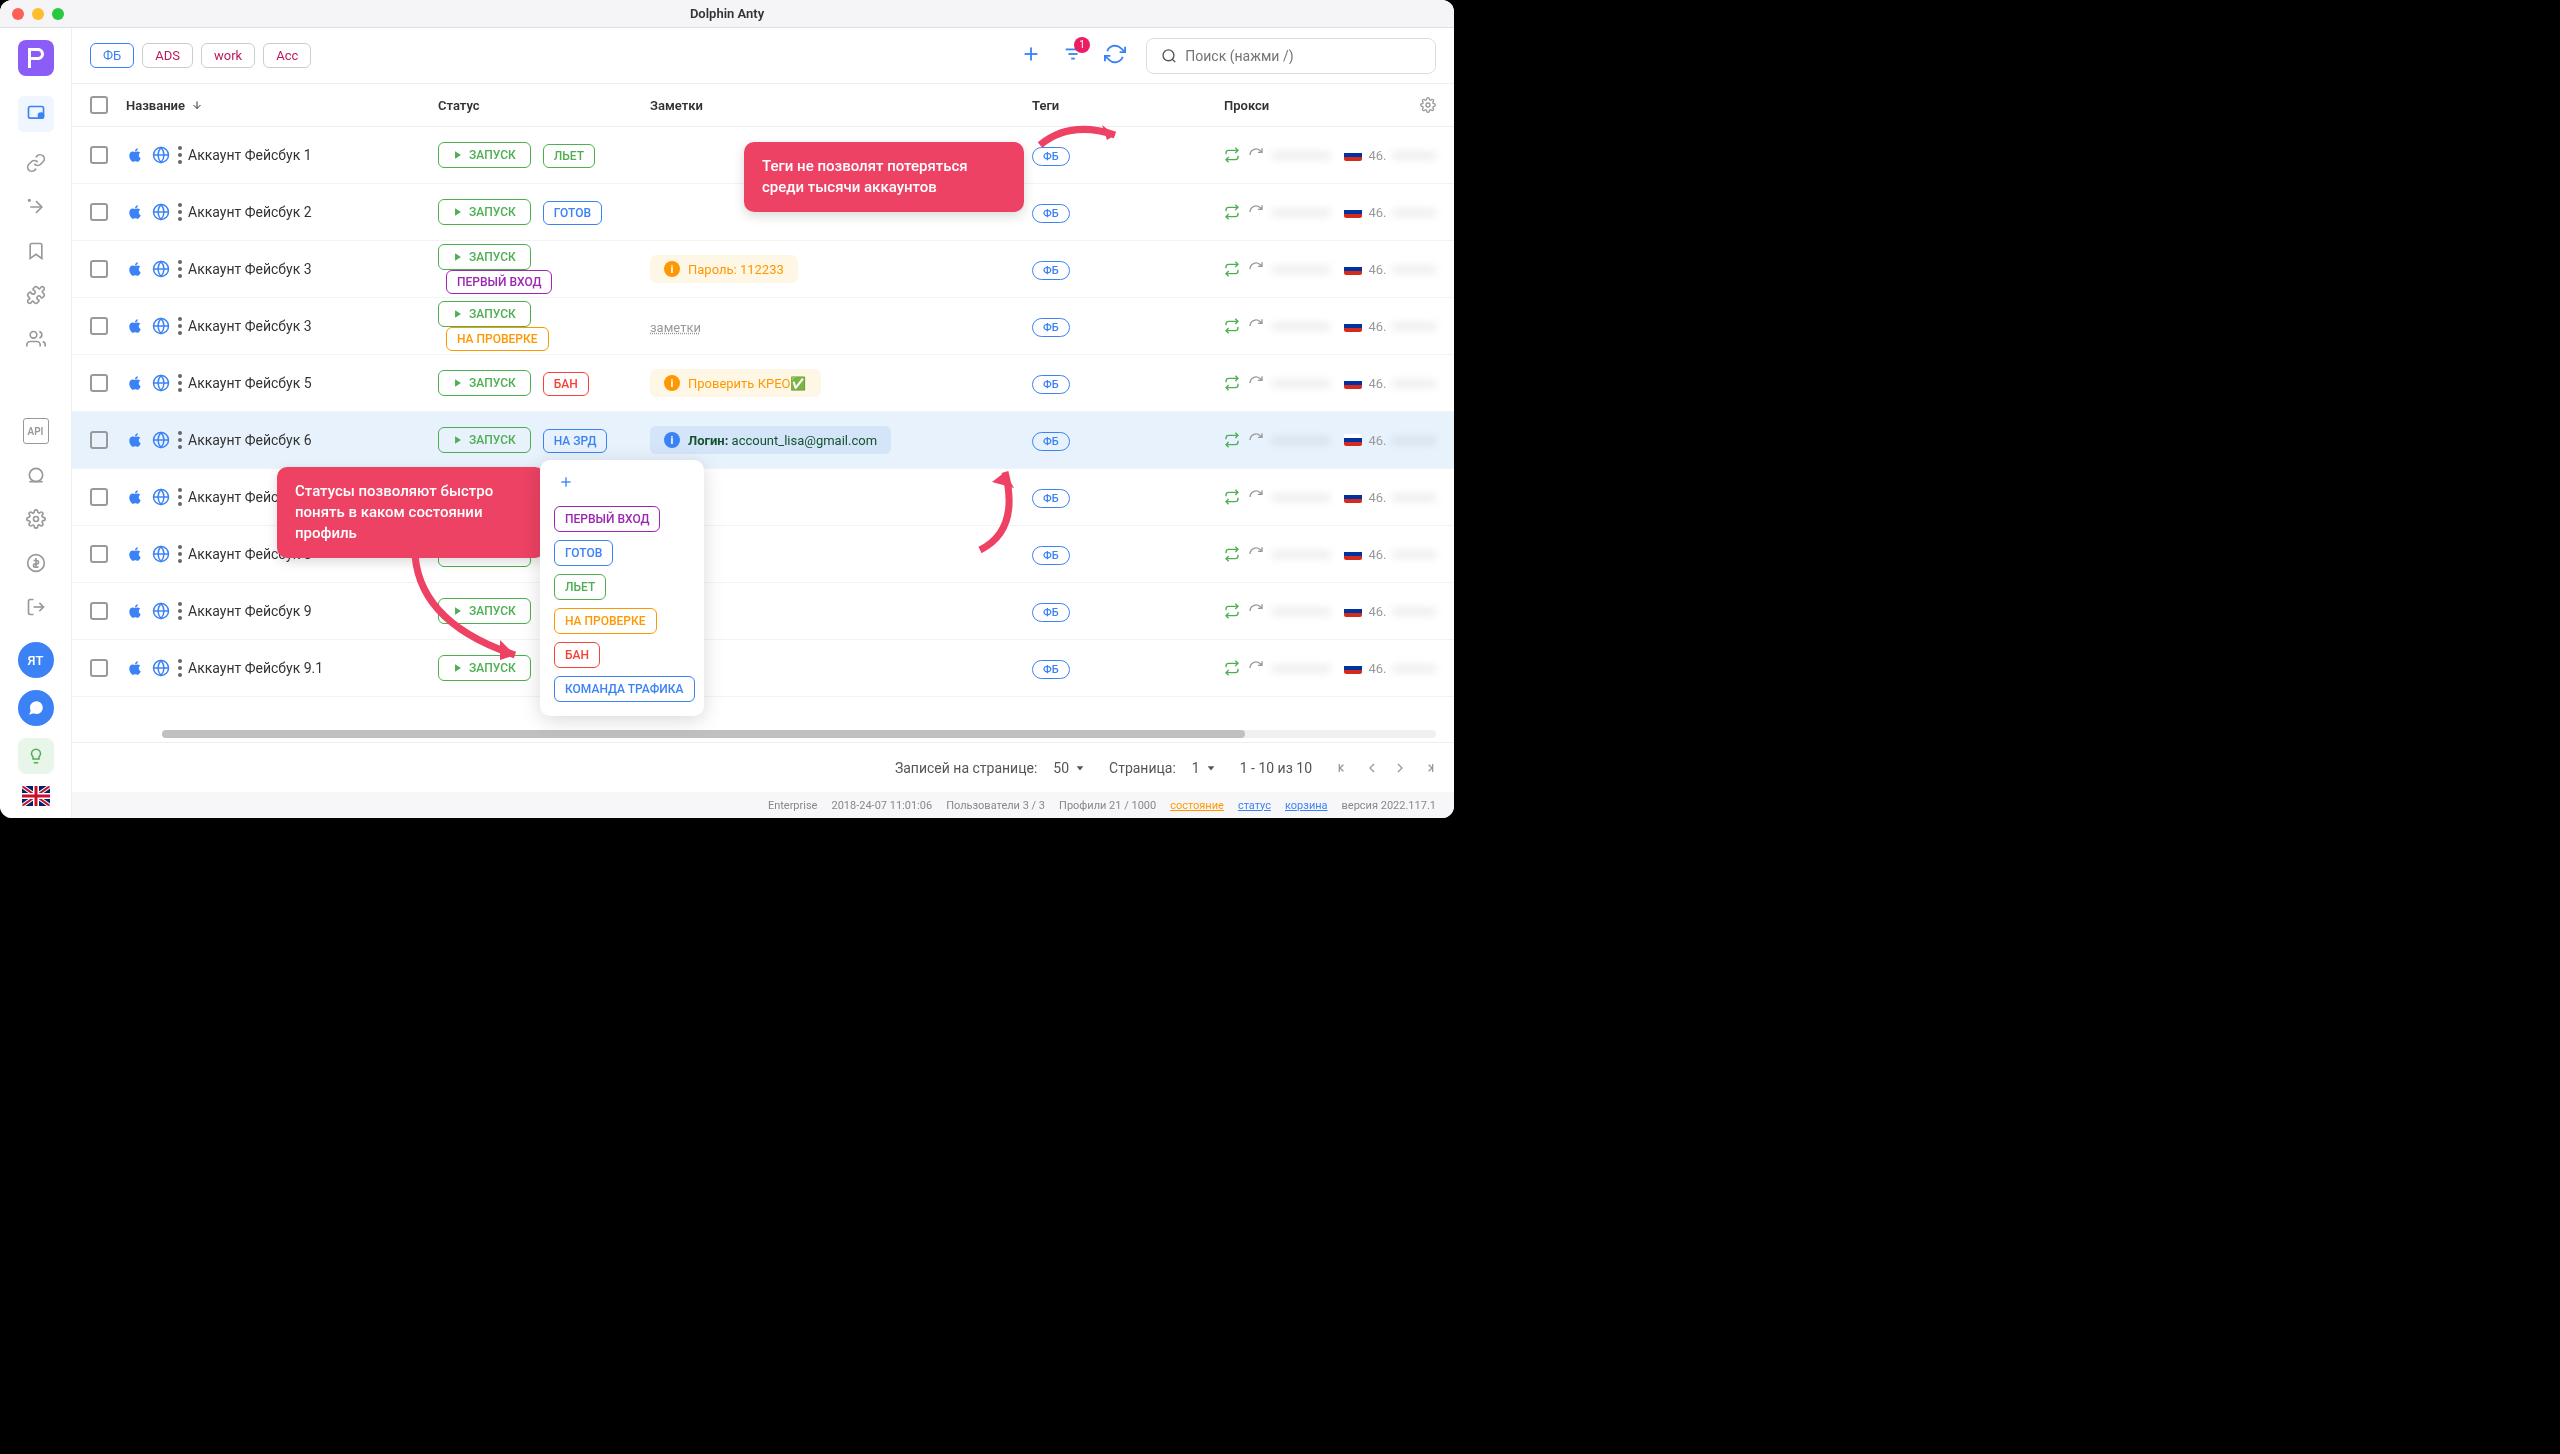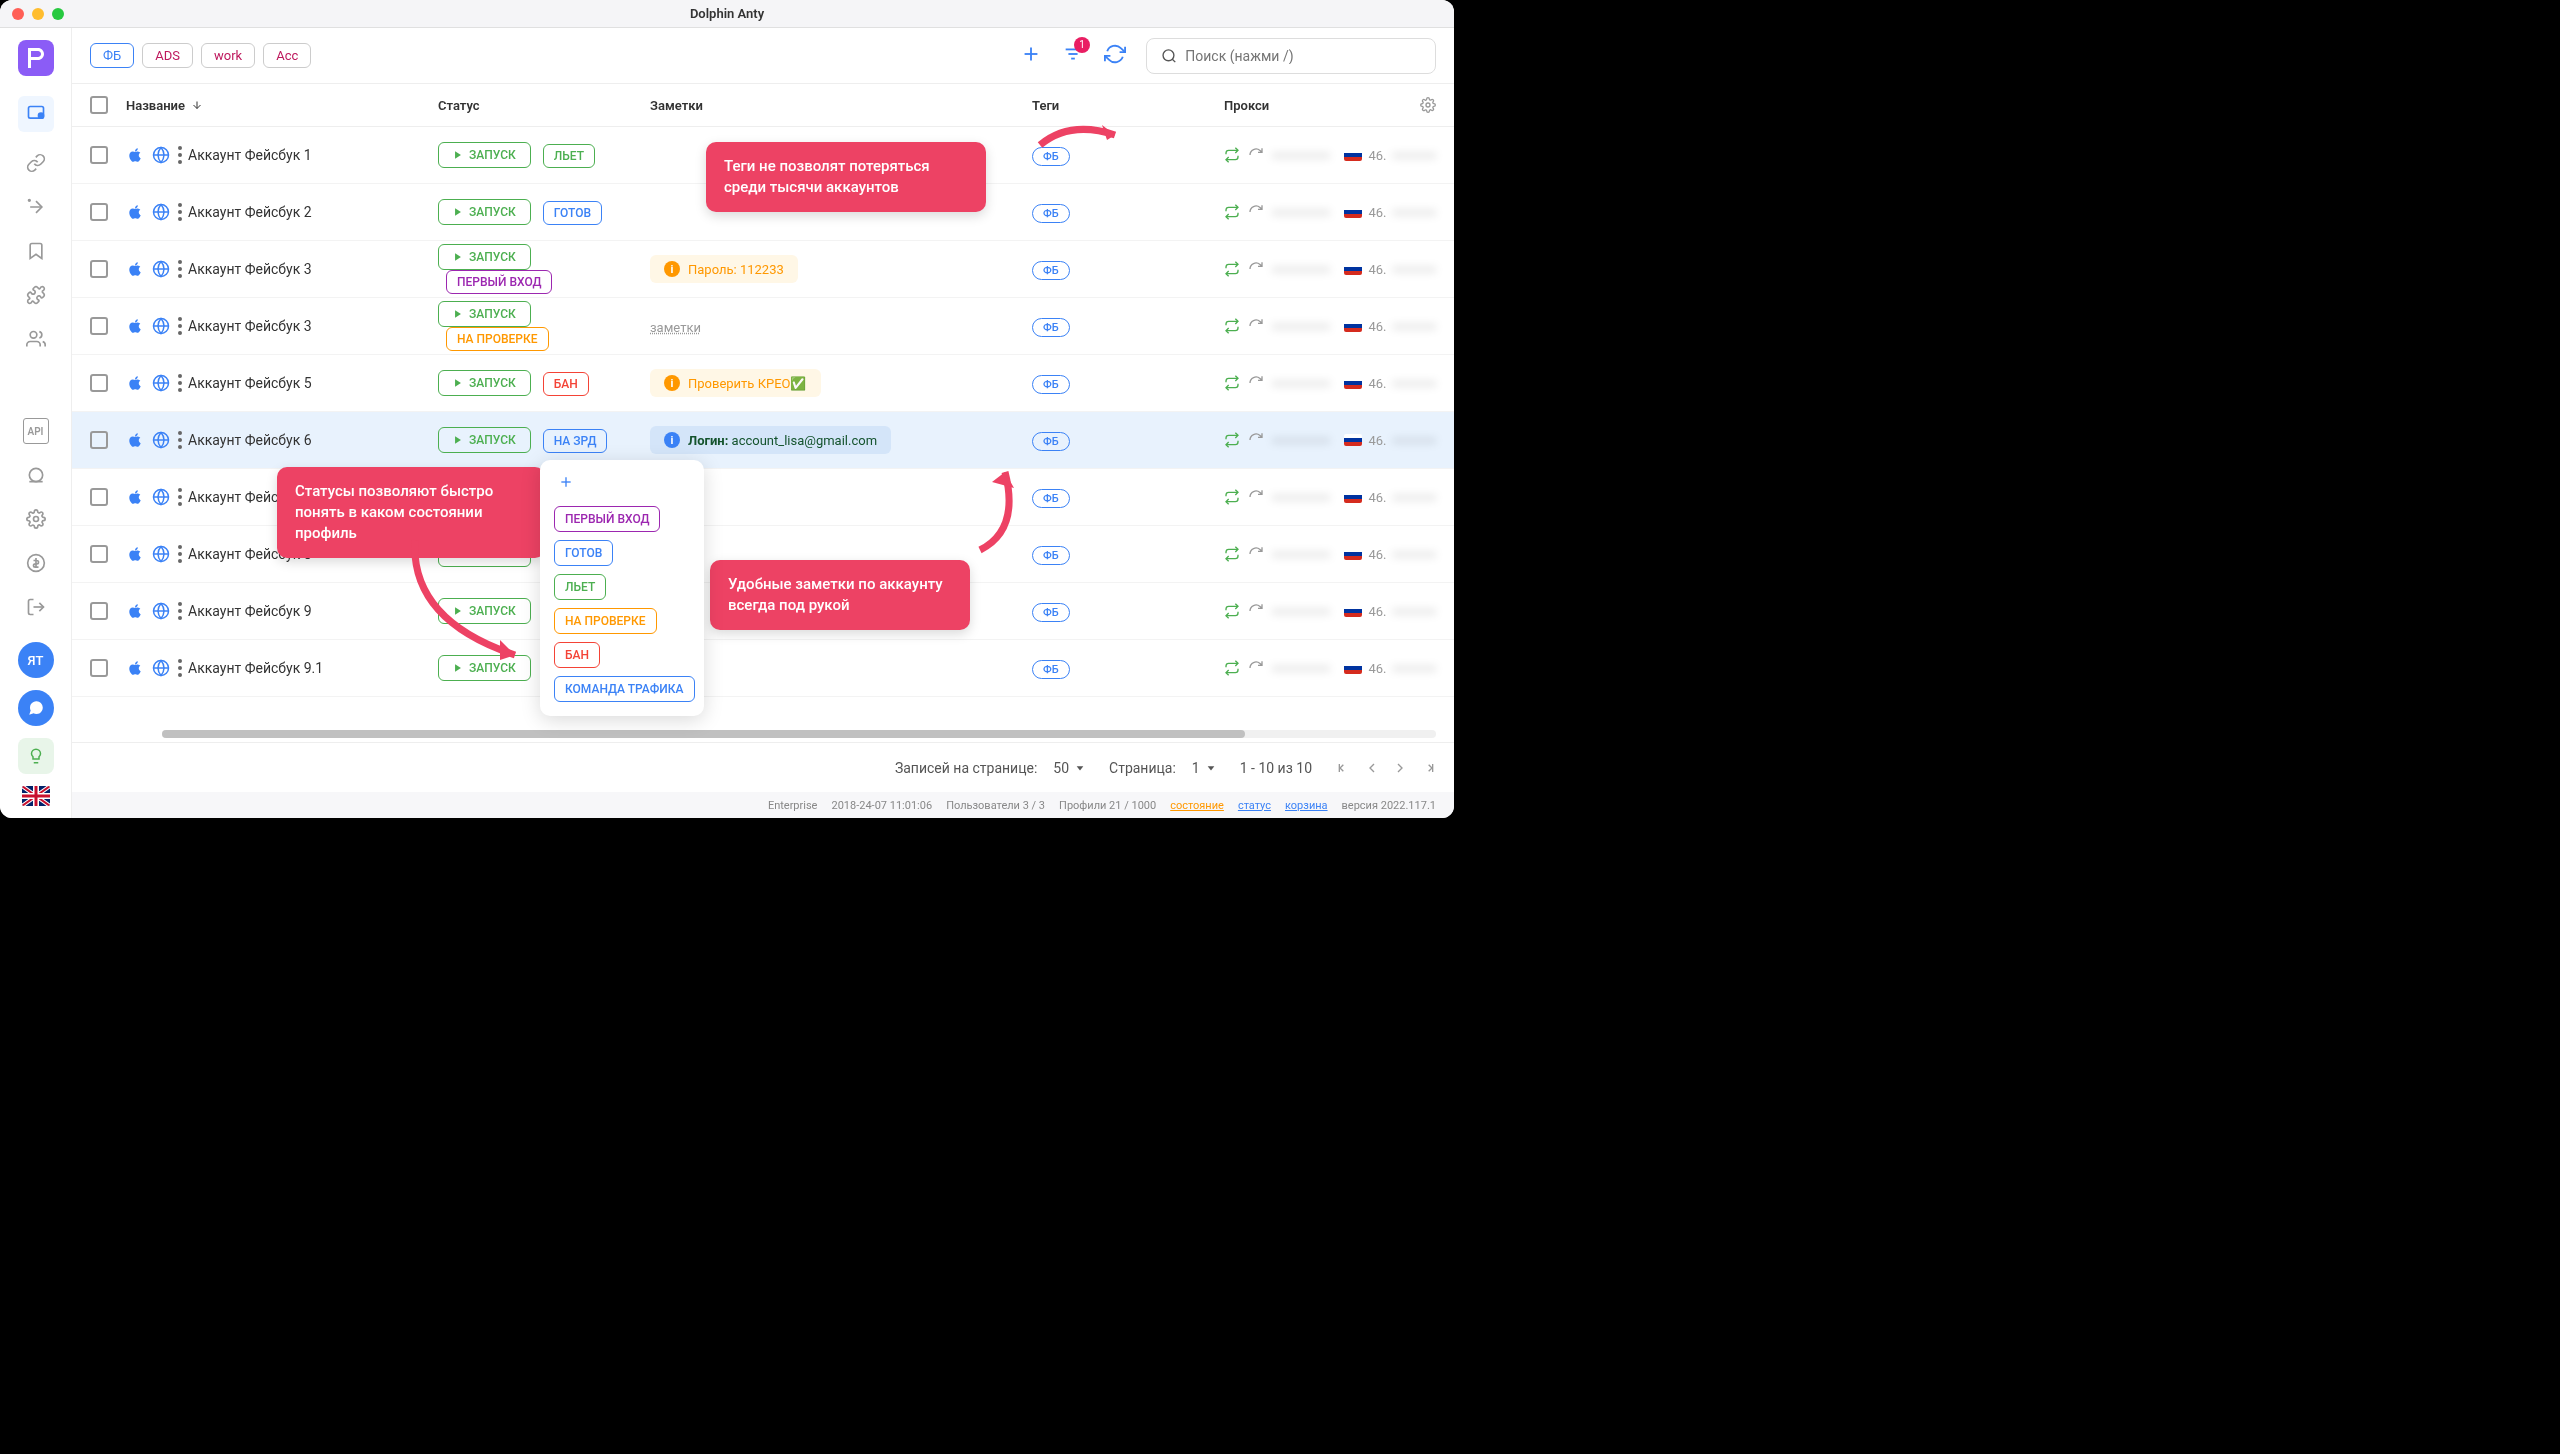--- a/index.html
+++ b/index.html
@@ -1283,23 +1283,22 @@
         <span><span>Пользователи 3 / 3</span></span>
         <span><span>Профили 21 / 1000</span></span>
         <span class="status-link">состояние</span>
         <span class="status-link blue">статус</span>
         <span class="status-link blue">корзина</span>
         <span>версия 2022.117.1</span>
       </div>
     </div>
   </div>
 
-  <div class="callout" style="top:142px;left:706px;width:280px;">Теги не позволят потеряться среди тысячи аккаунтов</div>
+  <div class="callout" style="top:142px;left:744px;width:280px;">Теги не позволят потеряться среди тысячи аккаунтов</div>
   <div class="callout" style="top:467px;left:277px;width:268px;">Статусы позволяют быстро понять в каком состоянии профиль</div>
-  <div class="callout" style="top:560px;left:710px;width:260px;">Удобные заметки по аккаунту всегда под рукой</div>
 
   <div class="status-dropdown" style="top:460px;left:540px;">
     <div class="dropdown-plus">
       <svg width="16" height="16" viewBox="0 0 24 24" fill="none" stroke="currentColor" stroke-width="2">
           <line x1="12" y1="5" x2="12" y2="19"></line>
           <line x1="5" y1="12" x2="19" y2="12"></line>
         </svg>
     </div>
     <div id="dropdown-items" style="display: flex; flex-direction: column; gap: 8px;">
         <div class="dropdown-item status-purple">ПЕРВЫЙ ВХОД</div>

